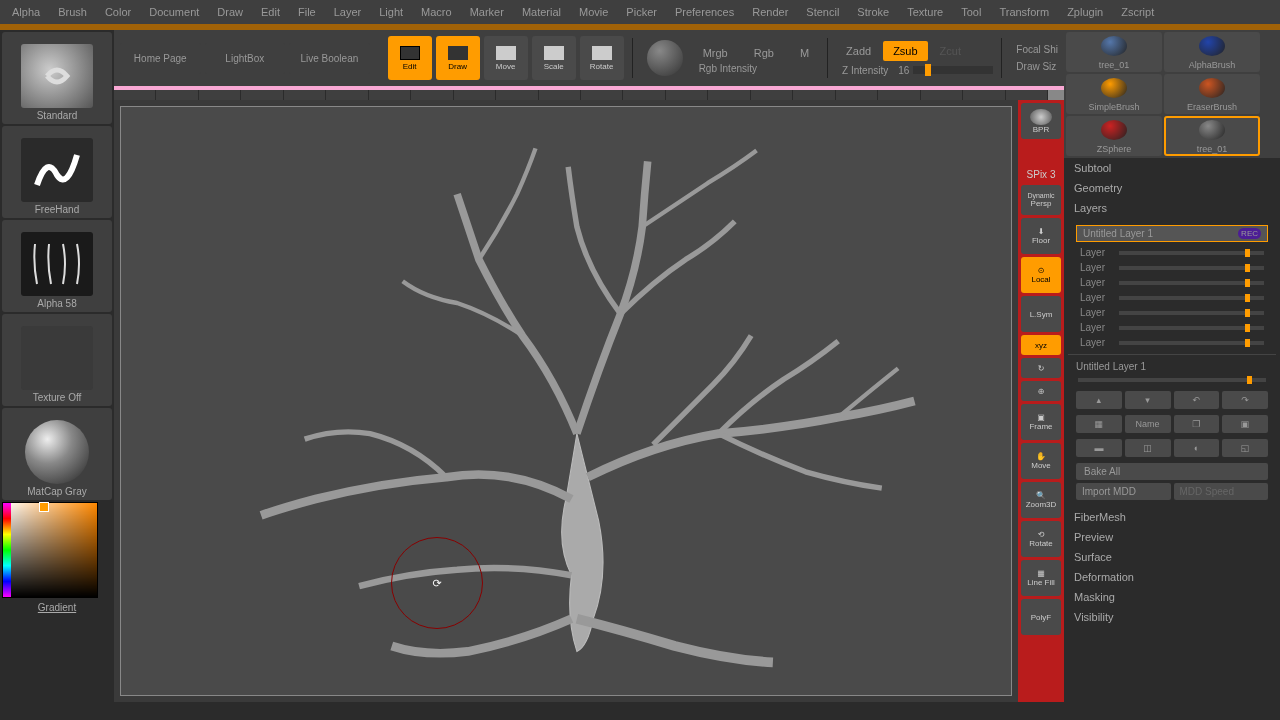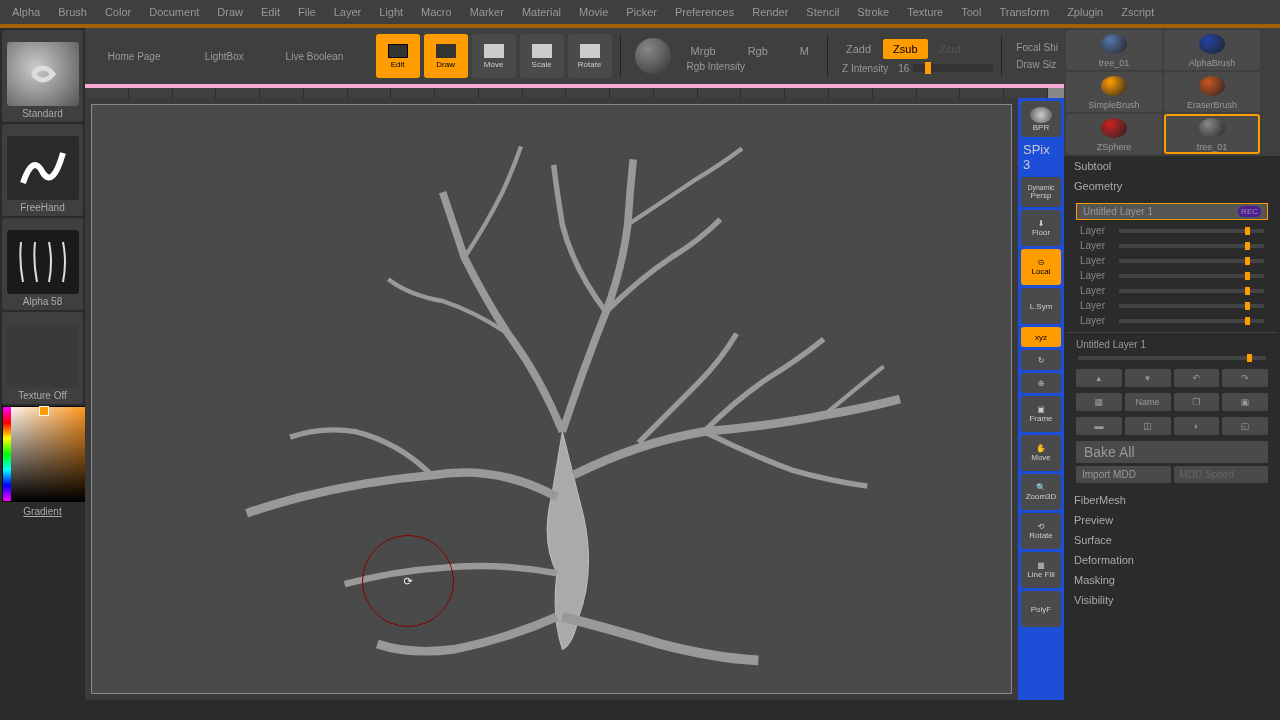--- a/index.html
+++ b/index.html
@@ -1,23 +1,23 @@
 <!DOCTYPE html>
 <html><head>
 <meta charset="utf-8">
 <style>
 * { margin: 0; padding: 0; box-sizing: border-box; font-family: Arial, sans-serif; }
 body { background: #2b2b2b; color: #999; width: 1280px; height: 720px; overflow: hidden; font-size: 11px; }
 
-.menubar { background: #3f3f3f; padding: 3px 4px; display: flex; flex-wrap: wrap; gap: 2px; border-bottom: 4px solid #a16207; }
+.menubar { background: #3f3f3f; padding: 3px 4px; display: flex; flex-wrap: wrap; gap: 2px; border-bottom: 6px solid #a16207; }
 .menu-item { padding: 3px 8px; color: #999; cursor: pointer; }
 
 .main { display: flex; height: calc(100% - 48px); }
 
-.left-panel { width: 85px; background: #2b2b2b; display: flex; flex-direction: column; gap: 2px; padding: 2px; }
+.left-panel { width: 114px; background: #2b2b2b; display: flex; flex-direction: column; gap: 2px; padding: 2px; }
 .left-tab { flex: 1; background: #3f3f3f; padding: 10px 4px; text-align: center; font-size: 10px; border-radius: 2px; }
 .tool-slot { background: #3f3f3f; border-radius: 3px; display: flex; flex-direction: column; align-items: center; justify-content: flex-end; padding: 3px; position: relative; }
 .tool-slot.h90 { height: 92px; }
 .tool-icon { width: 72px; height: 64px; background: #555; border-radius: 3px; margin-bottom: 2px; display: flex; align-items: center; justify-content: center; }
 .tool-label { font-size: 10px; color: #aaa; text-align: center; }
 .color-picker { width: 96px; height: 96px; background: linear-gradient(to right, #fff, #ff8800), linear-gradient(to bottom, rgba(0,0,0,0), #000); background-blend-mode: multiply; border: 1px solid #000; position: relative; }
 .hue-strip { position: absolute; left: 0; top: 0; width: 8px; height: 100%; background: linear-gradient(to bottom, #f0f, #f00, #ff0, #0f0, #0ff, #00f, #f0f); }
 
 .center { flex: 1; display: flex; flex-direction: column; }
 .toolbar { background: #3f3f3f; padding: 6px; display: flex; align-items: center; gap: 4px; border-bottom: 4px solid #f9a8d4; }
@@ -34,40 +34,40 @@
 
 .timeline { height: 10px; background: #3f3f3f; display: flex; }
 .timeline-seg { flex: 1; border-right: 1px solid #2b2b2b; }
 .timeline-mark { width: 16px; background: #888; }
 
 .viewport { flex: 1; background: #3a3a3a; position: relative; display: flex; }
 .canvas { flex: 1; margin: 6px; border: 1px solid #888; background: #4a4a4a; position: relative; overflow: hidden; }
 .brush-cursor { position: absolute; left: 270px; top: 430px; width: 92px; height: 92px; border: 1px solid #800; border-radius: 50%; }
 .brush-cursor-inner { position: absolute; left: 50%; top: 50%; transform: translate(-50%, -50%); color: #fff; }
 
-.view-tools { width: 46px; background: #1d4ed8; display: flex; flex-direction: column; gap: 3px; padding: 3px; }
+.view-tools { width: 46px; background: #b91c1c; display: flex; flex-direction: column; gap: 3px; padding: 3px; }
 .vt-btn { height: 36px; background: #4a4a4a; border-radius: 3px; display: flex; flex-direction: column; align-items: center; justify-content: center; font-size: 8px; color: #ccc; }
 .vt-btn.orange { background: #ff9c00; color: #000; }
-.vt-text { font-size: 13px; color: #ccc; padding: 2px; }
+.vt-text { font-size: 10px; text-align: center; color: #ccc; padding: 2px; margin-top: 25px; }
 
 .right-panel { width: 216px; background: #2b2b2b; display: flex; flex-direction: column; }
 .rp-thumbs { display: flex; flex-wrap: wrap; gap: 2px; padding: 2px; background: #3f3f3f; }
 .rp-thumb { width: 96px; height: 40px; background: #4a4a4a; border-radius: 3px; display: flex; flex-direction: column; align-items: center; justify-content: flex-end; font-size: 9px; padding: 2px; position: relative; }
 .rp-thumb.active { box-shadow: inset 0 0 0 2px #ff9c00; }
 .rp-thumb-icon { position: absolute; top: 4px; width: 26px; height: 20px; border-radius: 50%; }
 .rp-section { padding: 4px 10px; font-size: 11px; color: #aaa; cursor: pointer; background: #2b2b2b; }
 .rp-layers { background: #2b2b2b; padding: 4px; }
 .rp-layer-active { background: #555; border: 1px solid #ff9c00; padding: 2px 6px; margin: 3px 8px; font-size: 10px; display: flex; justify-content: space-between; }
 .rp-layer-row { padding: 2px 12px; font-size: 10px; color: #888; display: flex; align-items: center; gap: 6px; }
 .rp-layer-slider { flex: 1; height: 4px; background: #444; position: relative; margin-left: 8px; }
 .rp-layer-slider::after { content: ''; position: absolute; right: 14px; top: -2px; width: 5px; height: 8px; background: #ff9c00; }
 .rp-layer-title { padding: 2px 8px; font-size: 10px; margin-top: 4px; }
 .rp-btn-row { display: flex; gap: 3px; padding: 3px 8px; }
 .rp-mini-btn { flex: 1; height: 18px; background: #4a4a4a; border-radius: 2px; font-size: 9px; display: flex; align-items: center; justify-content: center; }
-.rp-wide-btn { background: #4a4a4a; padding: 3px 8px; margin: 3px 8px; font-size: 14px; border-radius: 2px; }
+.rp-wide-btn { background: #4a4a4a; padding: 3px 8px; margin: 3px 8px; font-size: 10px; border-radius: 2px; }
 .rp-wide-row { display: flex; gap: 3px; margin: 3px 8px; border-radius: 6px; }
 .rp-wide-row > div { flex: 1; background: #4a4a4a; padding: 3px 6px; font-size: 10px; border-radius: 2px; }
 
 .watermark { position: absolute; color: rgba(255,255,255,0.25); font-size: 22px; font-weight: bold; pointer-events: none; }
 
 
 .tree-svg { position: absolute; left: 0; top: 0; width: 100%; height: 100%; }
 </style>
 </head>
 <body>
@@ -122,20 +122,24 @@
           <svg width="60" height="50" viewBox="0 0 60 50">
             <path d="M 8 5 Q 6 25 10 45 M 22 5 Q 20 25 24 45 M 36 5 Q 40 25 36 45 M 50 5 Q 54 25 50 45" fill="none" stroke="#ddd" stroke-width="2"></path>
           </svg>
         </div>
       <div class="tool-label">Alpha 58</div>
     </div>
     <div class="tool-slot h90">
       <div class="tool-icon" style="background:#3a3a3a;"></div>
       <div class="tool-label">Texture Off</div>
     </div>
+    <div class="tool-slot h90">
+      <div class="tool-icon" style="background: radial-gradient(circle at 35% 30%, #eee, #888 40%, #222); border-radius:50%; width:64px;"></div>
+      <div class="tool-label">MatCap Gray</div>
+    </div>
     <div class="color-picker">
       <div class="hue-strip"></div>
       <div style="position:absolute;top:-1px;left:36px;width:10px;height:10px;border:1px solid #fff;background:#ff9c00;"></div>
     </div>
     <div class="tool-label" style="padding:2px 4px;text-decoration:underline;">Gradient</div>
   </div>
 
   <div class="center">
     <div class="toolbar">
       <div class="left-tab" style="width:86px;">Home Page</div>
@@ -158,21 +162,21 @@
           <div class="tb-btn-icon"></div>
           <span>Scale</span>
         </div>
       <div class="tb-btn">
           <div class="tb-btn-icon"></div>
           <span>Rotate</span>
         </div>
       <div class="tb-spacer"></div>
       <div class="tb-circle" style="background:radial-gradient(circle at 35% 30%,#888,#333);"></div>
       <div style="display:flex;flex-direction:column;">
-        <div style="display:flex;gap:12px;">
+        <div style="display:flex;gap:6px;">
           <span class="tb-mode">Mrgb</span>
           <span class="tb-mode">Rgb</span>
           <span class="tb-mode">M</span>
         </div>
         <span class="tb-label">Rgb Intensity</span>
       </div>
       <div class="tb-spacer"></div>
       <div style="display:flex;flex-direction:column;gap:4px;">
         <div style="display:flex;gap:2px;">
           <span class="tb-mode">Zadd</span>
@@ -329,20 +333,21 @@
           <span>ZSphere</span>
         </div>
         <div class="rp-thumb active">
           <div class="rp-thumb-icon" style="background:radial-gradient(circle at 35% 30%, #888, #222);"></div>
           <span>tree_01</span>
         </div>
       </div>
 
     <div class="rp-section">Subtool</div>
     <div class="rp-section">Geometry</div>
+    <div class="rp-section">Layers</div>
 
     <div class="rp-layers">
       <div class="rp-layer-active">
         <span><span>Untitled Layer</span> <span>1</span></span>
         <span style="font-size:8px;background:#4c1d95;padding:1px 3px;border-radius:6px;margin-left:27px;">REC</span>
       </div>
       <div id="layer-rows">
           <div class="rp-layer-row">
             <span>Layer</span>
             <div class="rp-layer-slider"></div>

